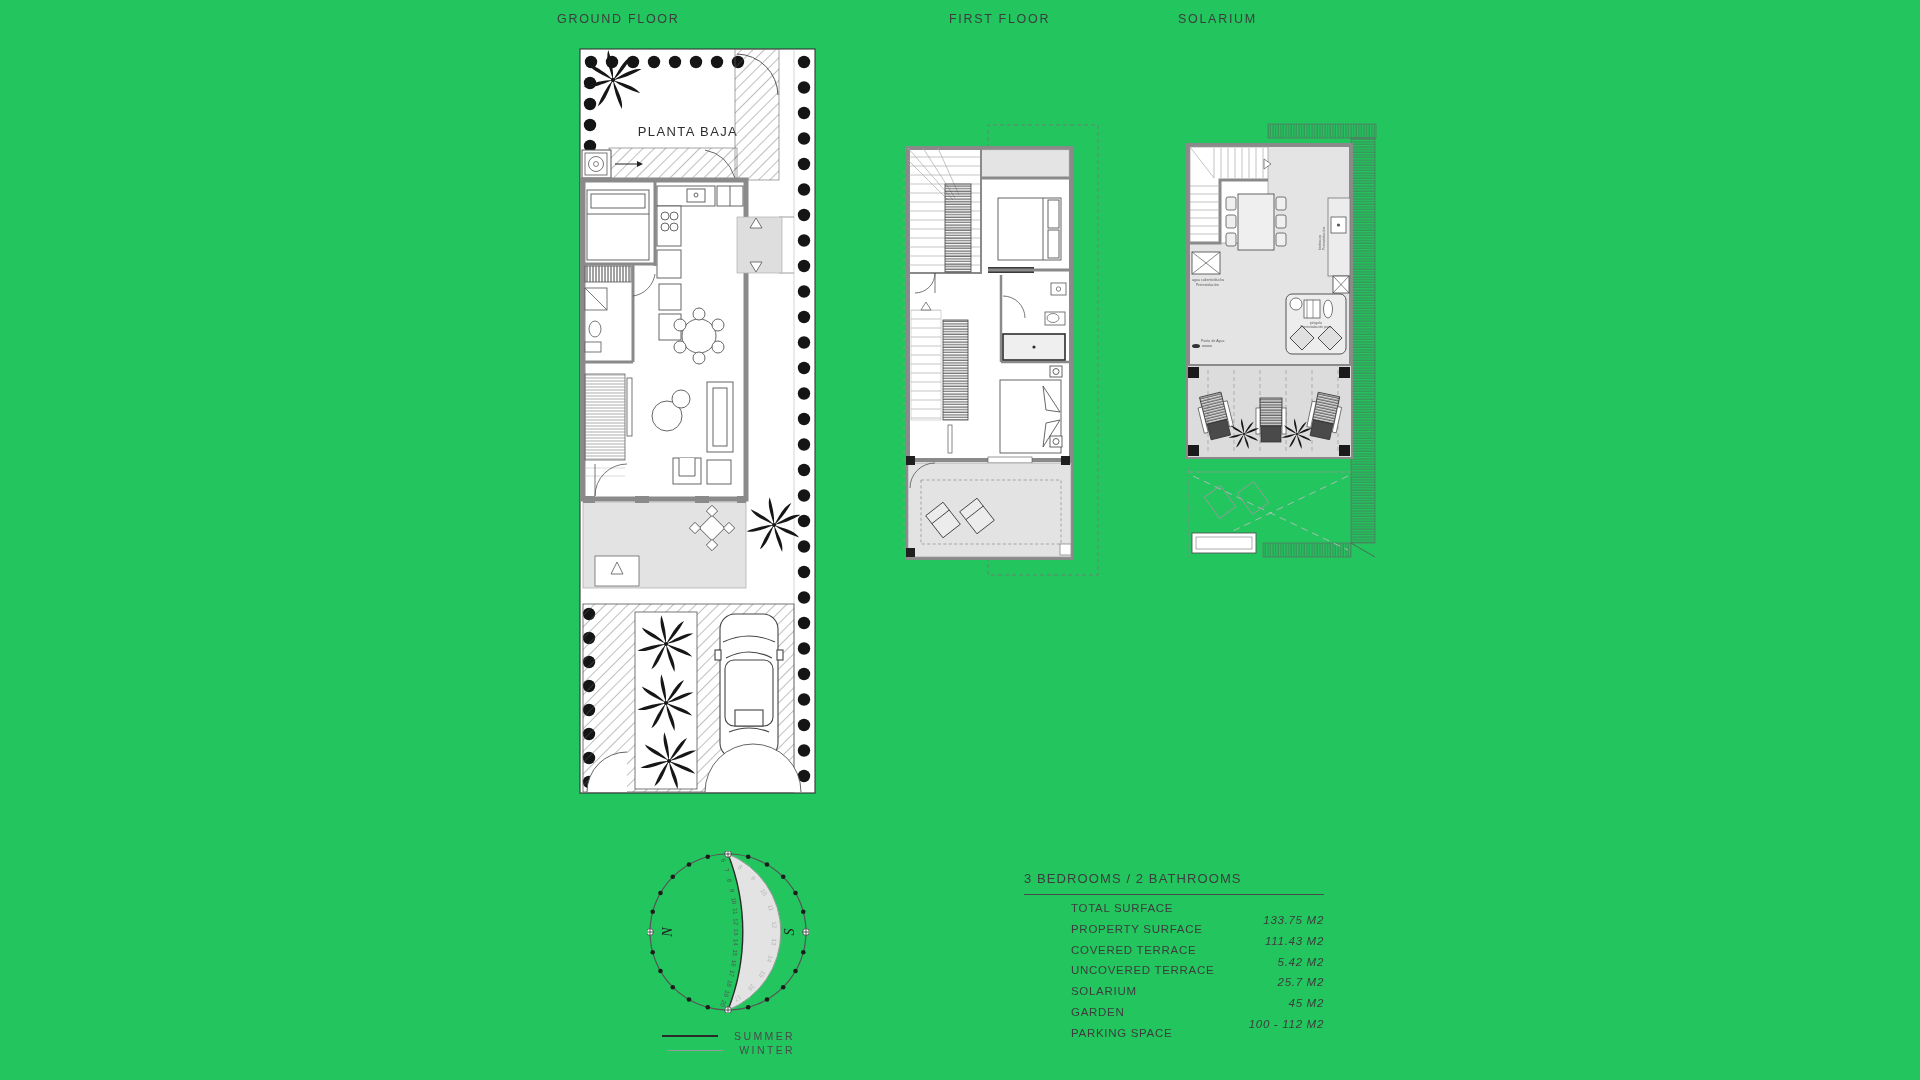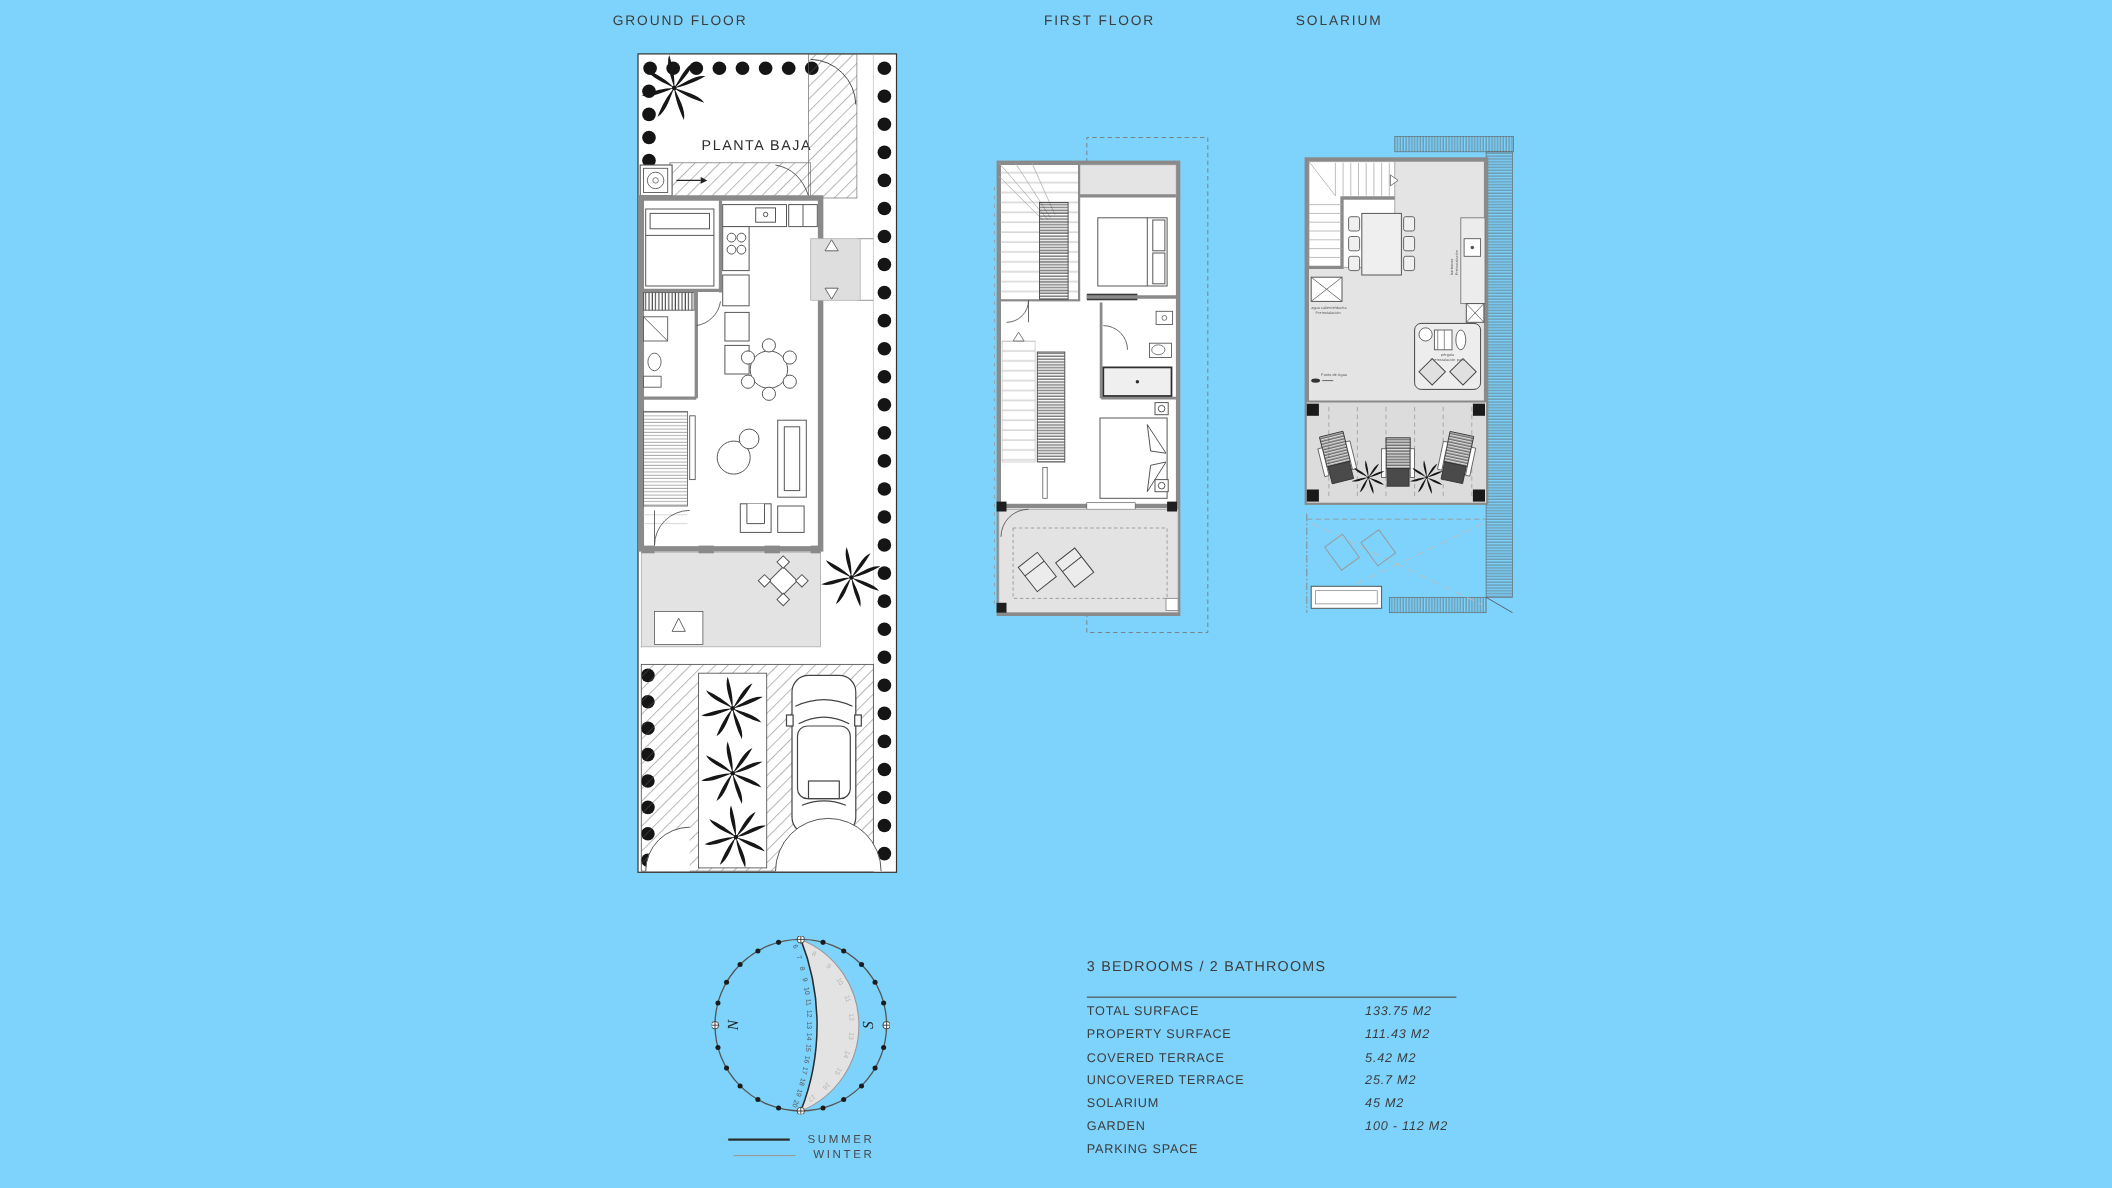--- a/index.html
+++ b/index.html
@@ -1,30 +1,30 @@
 <!DOCTYPE html>
 <html><head>
 <meta charset="utf-8">
 <style>
   html,body{margin:0;padding:0;background:#fff;}
-  .canvas{position:relative;width:1920px;height:1080px;background:#7dd3fc;overflow:hidden;
+  .canvas{position:relative;width:1920px;height:1080px;background:#22c55e;overflow:hidden;
           font-family:"Liberation Sans",sans-serif;}
   .plan-title{position:absolute;font-size:12.5px;letter-spacing:1.7px;color:#3d3d3d;}
   .plan-fig{position:absolute;}
   svg text{font-family:"Liberation Sans",sans-serif;}
   .tinylab{font-size:3.4px;fill:#555;letter-spacing:.1px;}
   .sunN{font-size:6.2px;fill:#666;}
   .summerN{fill:#555;}
   .winterN{fill:#b5b5b5;}
   .ns{font-family:"Liberation Serif",serif;font-style:italic;font-size:14px;fill:#222;}
   
   .spec-table{position:absolute;left:988px;top:871px;width:336px;color:#3d3d3d;}
-  .spec-header{font-size:13px;letter-spacing:1.1px;padding-bottom:20px;border-bottom:1.6px solid #4a4a4a;}
+  .spec-header{font-size:13px;letter-spacing:1.1px;padding-bottom:8px;border-bottom:1.6px solid #4a4a4a;margin-left:36px;}
   .spec-rows{margin-top:7px;}
-  .spec-row{display:flex;align-items:flex-start;height:20.8px;font-size:11.5px;letter-spacing:.7px;}
+  .spec-row{display:flex;align-items:flex-end;height:20.8px;font-size:11.5px;letter-spacing:.7px;flex-direction:column;}
   .spec-label{width:253px;}
   .spec-value{white-space:nowrap;font-style:italic;}
   
   .legend{position:absolute;left:662px;top:1029px;}
   .legend-row{display:flex;align-items:center;height:14px;justify-content:flex-end;}
   .legend-line{width:56px;height:0;margin-right:16px;}
   .legend-line.summer{border-top:2.4px solid #2b2b2b;}
   .legend-line.winter{border-top:1.3px solid #9a9a9a;}
   .legend-label{font-size:10.5px;letter-spacing:2.4px;color:#4a4a4a;}
 </style>

